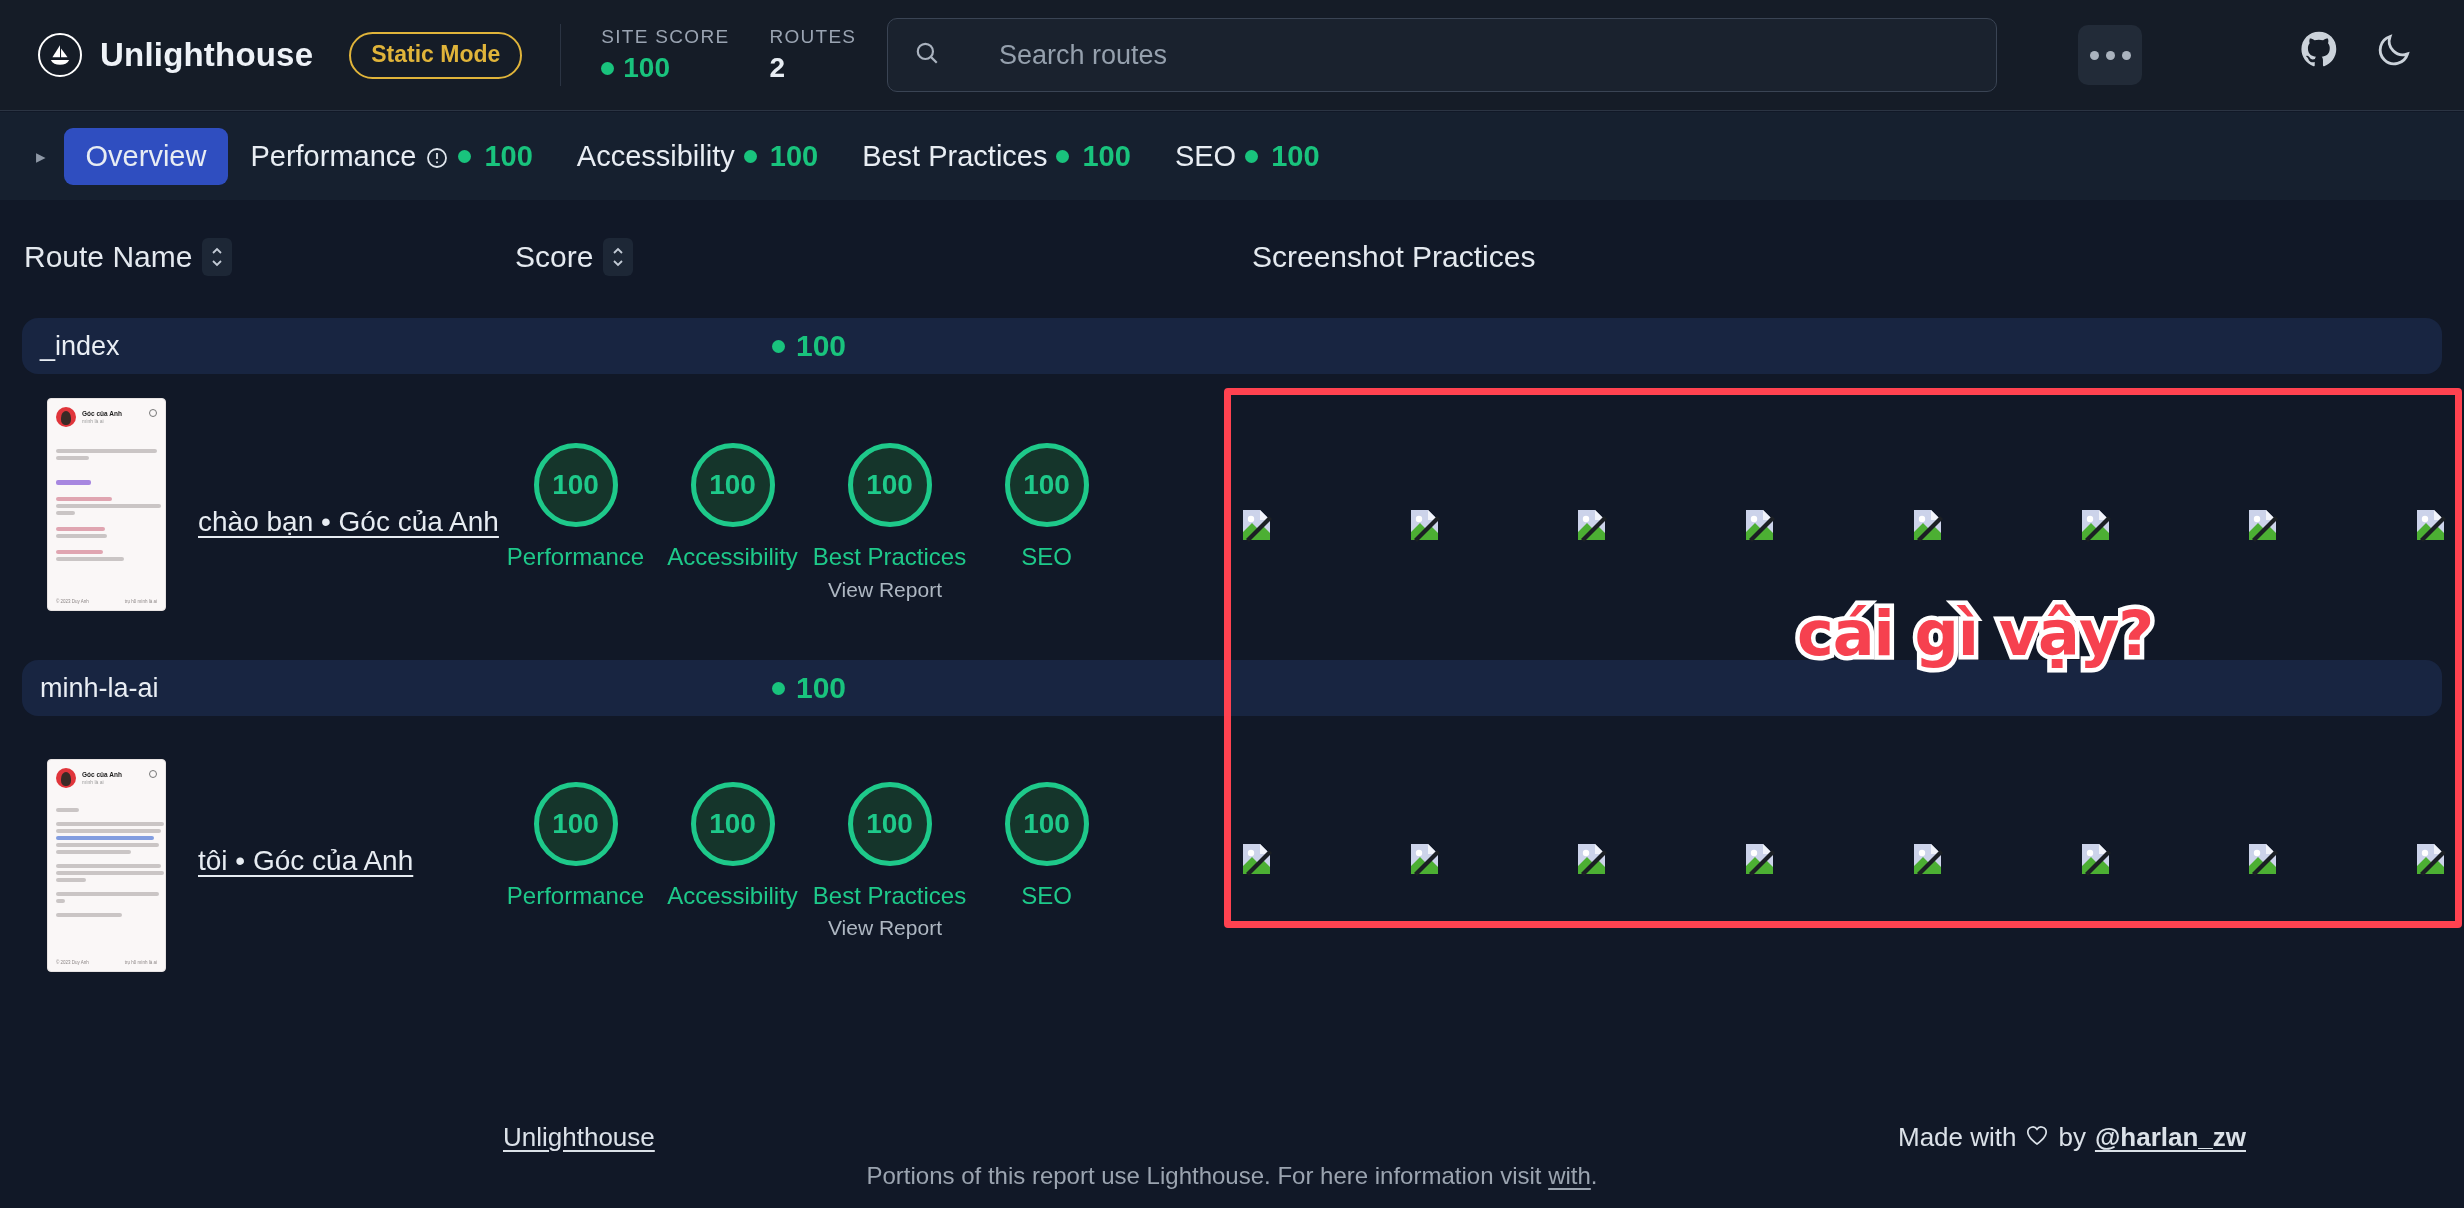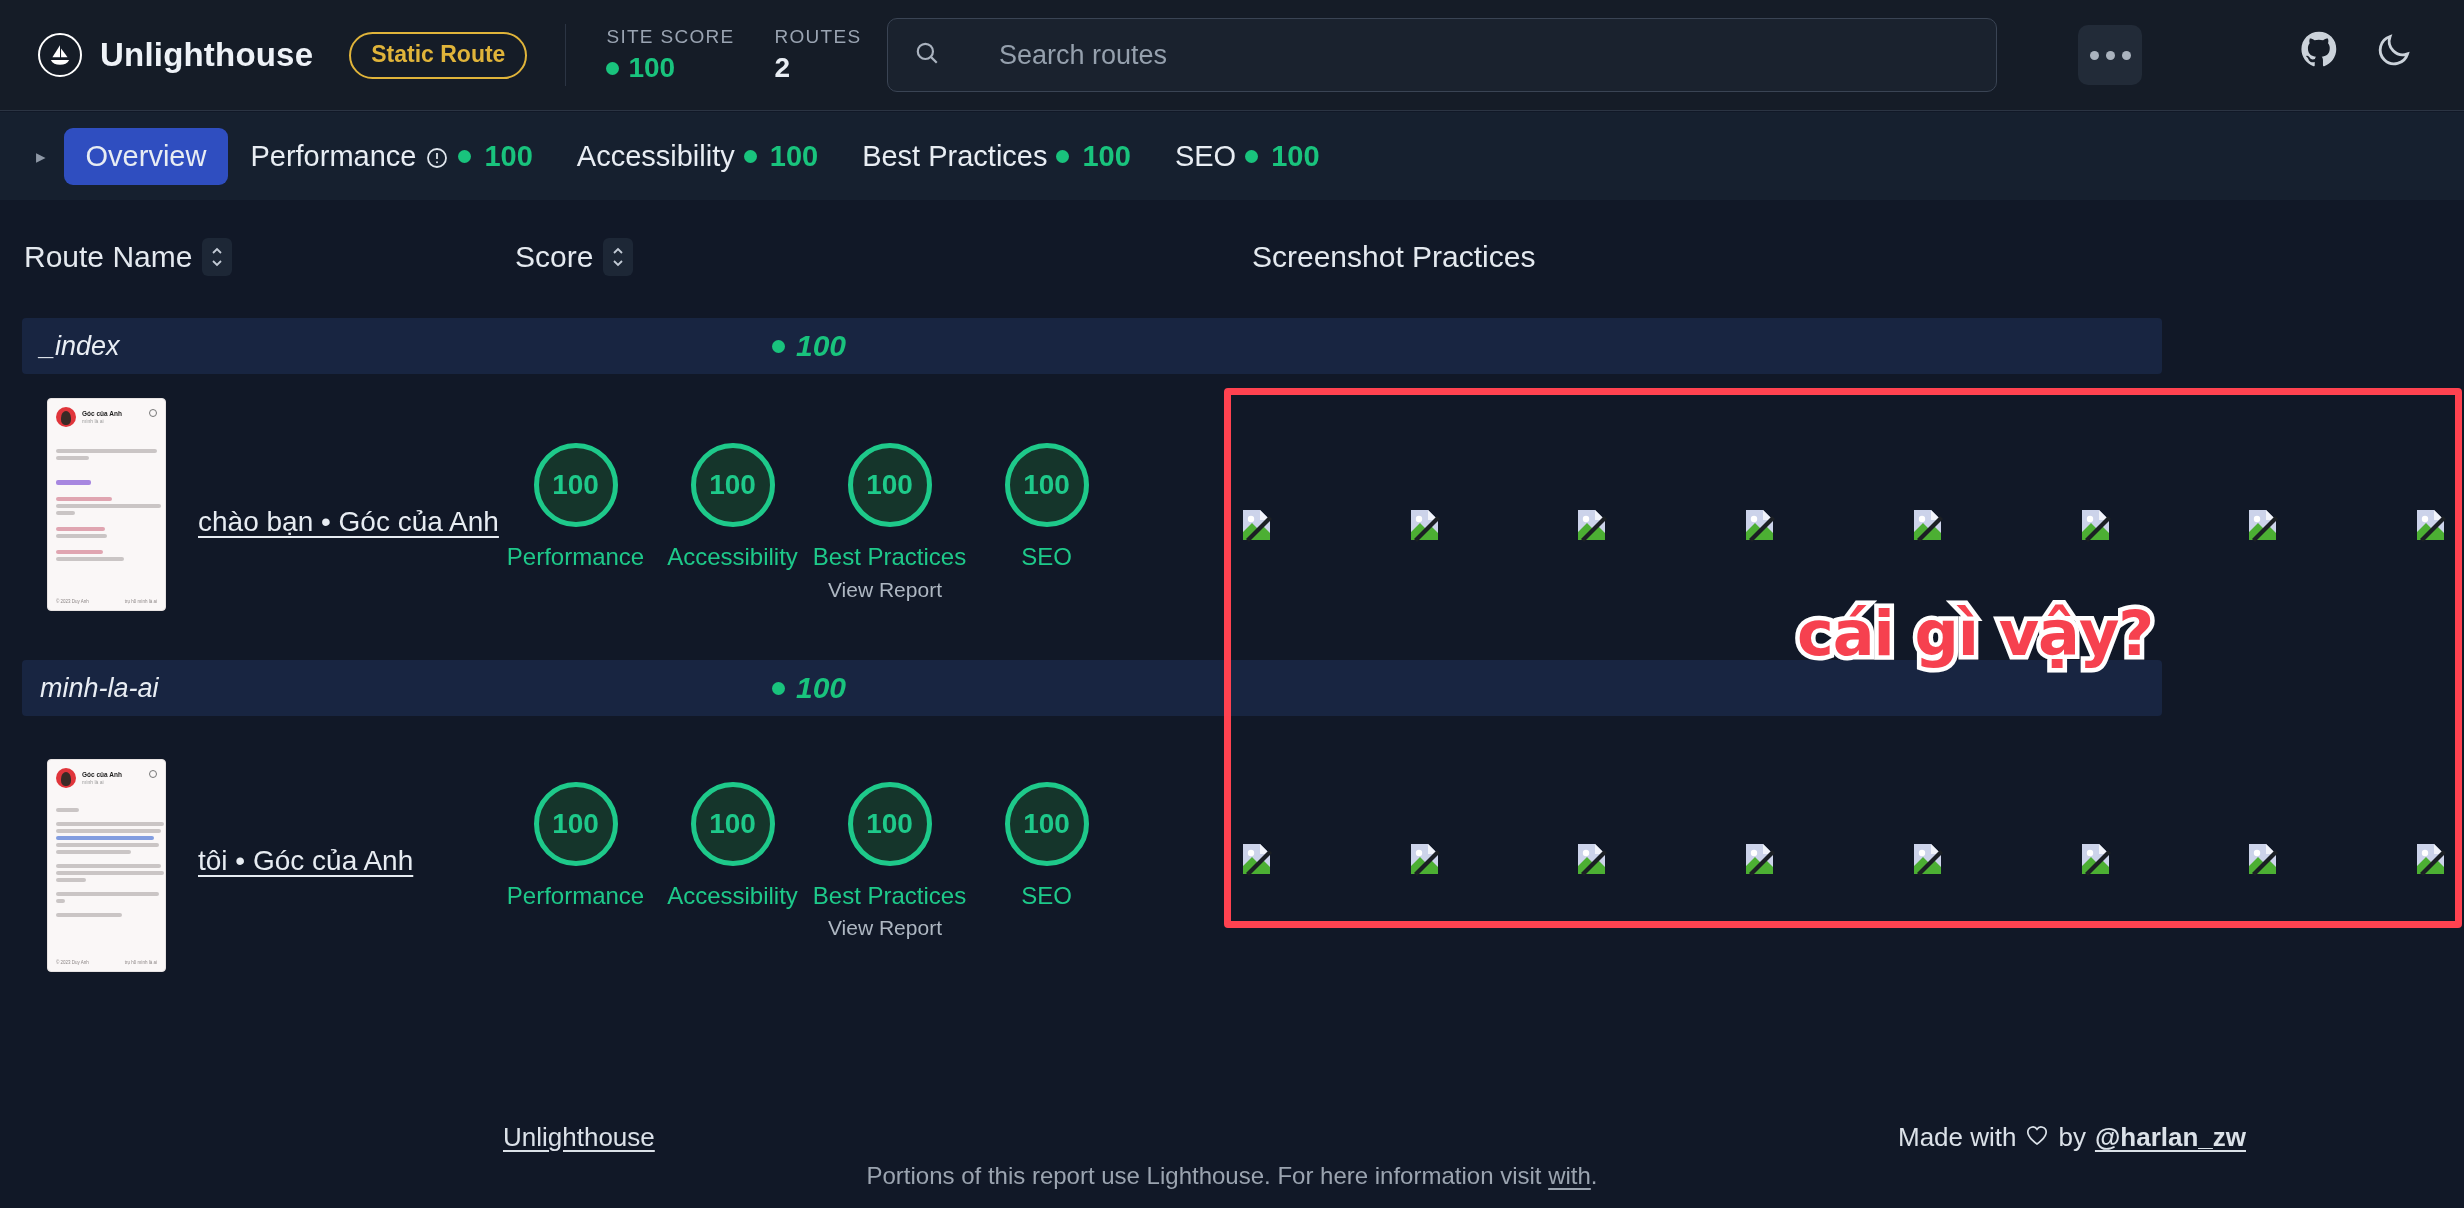--- a/index.html
+++ b/index.html
@@ -96,23 +96,23 @@
   .th-score { position: absolute; left: 515px; }
   .th-shot  { position: absolute; left: 1252px; }
   .sort-btn {
     width: 30px; height: 38px; border-radius: 6px; background: #1d2736;
     display: flex; flex-direction: column; align-items: center; justify-content: center;
     gap: 2px; cursor: pointer; border: none;
   }
   .sort-btn svg { display: block; }
 
   .group-row {
-    position: absolute; left: 22px; width: 2140px; height: 56px;
-    background: #182541; border-radius: 4px;
-    display: flex; align-items: center; font-style: italic;
+    position: absolute; left: 22px; width: 2420px; height: 56px;
+    background: #182541; border-radius: 16px;
+    display: flex; align-items: center;
   }
   .group-name { font-size: 27px; color: #e9eef4; margin-left: 18px; }
   .group-score {
     position: absolute; left: 750px; display: flex; align-items: center; gap: 11px;
     font-size: 30px; font-weight: 700; color: #19c37d;
   }
 
   .route-row { position: absolute; left: 0; width: 2464px; }
   .thumb {
     position: absolute; width: 119px; height: 213px;
@@ -196,21 +196,21 @@
 <div class="header">
   <div class="brand">
     <span class="logo-circle">
       <svg width="26" height="26" viewBox="0 0 24 24">
           <path d="M12 3 L12 14 L5 14 Z" fill="#fff"></path>
           <path d="M13 6 L19 14 L13 14 Z" fill="#fff"></path>
           <path d="M3.5 16.5 h17 c-1.6 3-4.6 4.5-8.5 4.5 s-6.9-1.5-8.5-4.5z" fill="#fff"></path>
         </svg>
     </span>
     <span class="brand-name">Unlighthouse</span>
-    <span class="static-mode">Static Route</span>
+    <span class="static-mode">Static Mode</span>
   </div>
 
   <div class="header-divider"></div>
 
   <div class="stat">
     <span class="stat-label">SITE SCORE</span>
     <span class="stat-value green">
       <i class="dot"></i>
         <b>100</b>
     </span>

